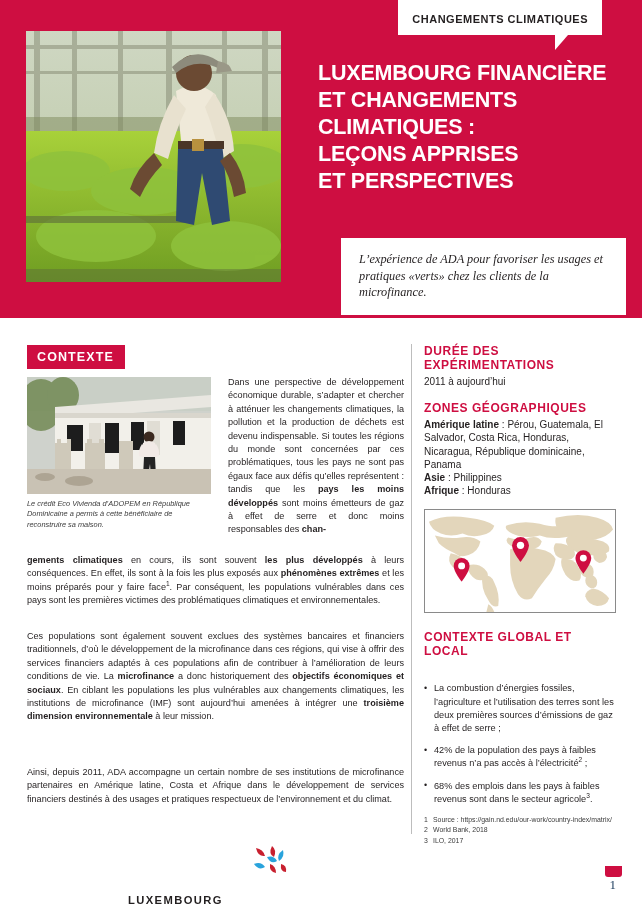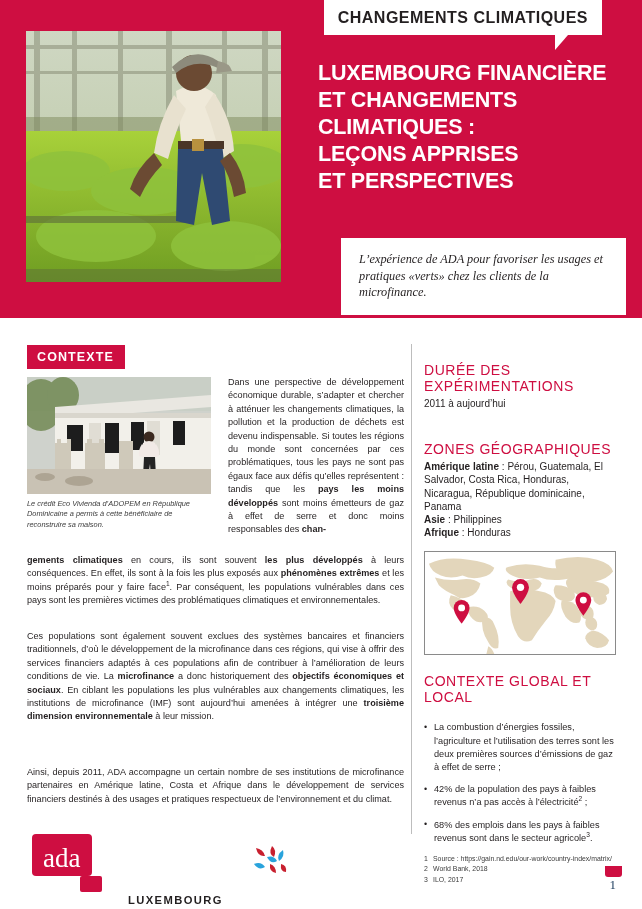--- a/index.html
+++ b/index.html
@@ -19,21 +19,21 @@
   .tag-wrap {
     position: absolute; right: 40px; top: 0; z-index: 5;
   }
   .tag-box {
     background: #ffffff;
     padding: 9px 14px 8px 14px;
     display: inline-block;
   }
   .tag-text {
     color: #231f20;
-    font-size: 16px;
+    font-size: 11px;
     font-weight: bold;
     letter-spacing: 0.5px;
   }
   .tag-tail {
     position: absolute; right: 34px; top: 100%;
     width: 0; height: 0;
     border-left: 13px solid #ffffff;
     border-bottom: 15px solid transparent;
   }
 
@@ -121,45 +121,44 @@
   
   .divider {
     position: absolute; left: 411px; top: 26px;
     width: 1px; height: 490px;
     background: #bdbdbd;
   }
   .sidebar { position: absolute; left: 424px; top: 26px; width: 192px; }
 
   .side-h {
     color: #ce0e41;
-    font-size: 14px;
-    font-weight: normal;
+    font-size: 12px;
+    font-weight: bold;
     letter-spacing: 0.55px;
     margin-bottom: 3px;
-    margin-top: 18px;
   }
   .side-p {
     font-size: 10px;
     line-height: 13.2px;
     color: #231f20;
   }
   .block-gap { height: 13px; }
 
   .map-box {
     margin-top: 12px;
     width: 192px; height: 104px;
     border: 1px solid #8a8a8a;
     background: #ffffff;
     position: relative;
     overflow: hidden;
   }
   .map-box svg { display: block; width: 100%; height: 100%; }
 
   .ctx-global { margin-top: 17px; }
-  .bullets { margin-top: 16px; }
+  .bullets { margin-top: 24px; }
   .bullet {
     position: relative;
     padding-left: 10px;
     font-size: 9.2px;
     line-height: 13.2px;
     color: #231f20;
     margin-bottom: 9px;
   }
   .bullet::before {
     content: "•";
@@ -414,27 +413,20 @@
         <div class="note">
           <span class="note-num">3</span>
           <span class="note-txt">ILO, 2017</span>
         </div>
       </div>
     </div>
   </div>
 
   <div class="footer">
 
-    <div class="ada-logo">
-      <svg viewBox="0 0 90 62">
-        <path d="M0 4 q0 -4 4 -4 h52 q4 0 4 4 v34 q0 4 -4 4 h-52 q-4 0 -4 -4z" fill="#ce0e41"></path>
-        <text x="11" y="33" font-family="Liberation Serif, serif" font-size="27" fill="#ffffff">ada</text>
-        <path d="M48 44 q0 -2 2 -2 h18 q2 0 2 2 v12 q0 2 -2 2 h-18 q-2 0 -2 -2z" fill="#ce0e41"></path>
-      </svg>
-    </div>
 
     <div class="lux-logo">
       <div class="lux-text">
         <div class="lux-l1">LUXEMBOURG</div>
         <div class="lux-l2">AID &amp; DEVELOPMENT</div>
       </div>
       <svg class="lux-mark" viewBox="0 0 36 32">
         <path d="M4 4 q7 1 9 8 q-7 1 -9 -8z" fill="#c8202f"></path>
         <path d="M20 2 q5 4 2 11 q-6 -3 -2 -11z" fill="#c8202f"></path>
         <path d="M31 6 q2 7 -4 11 q-3 -6 4 -11z" fill="#29a3dc"></path>

